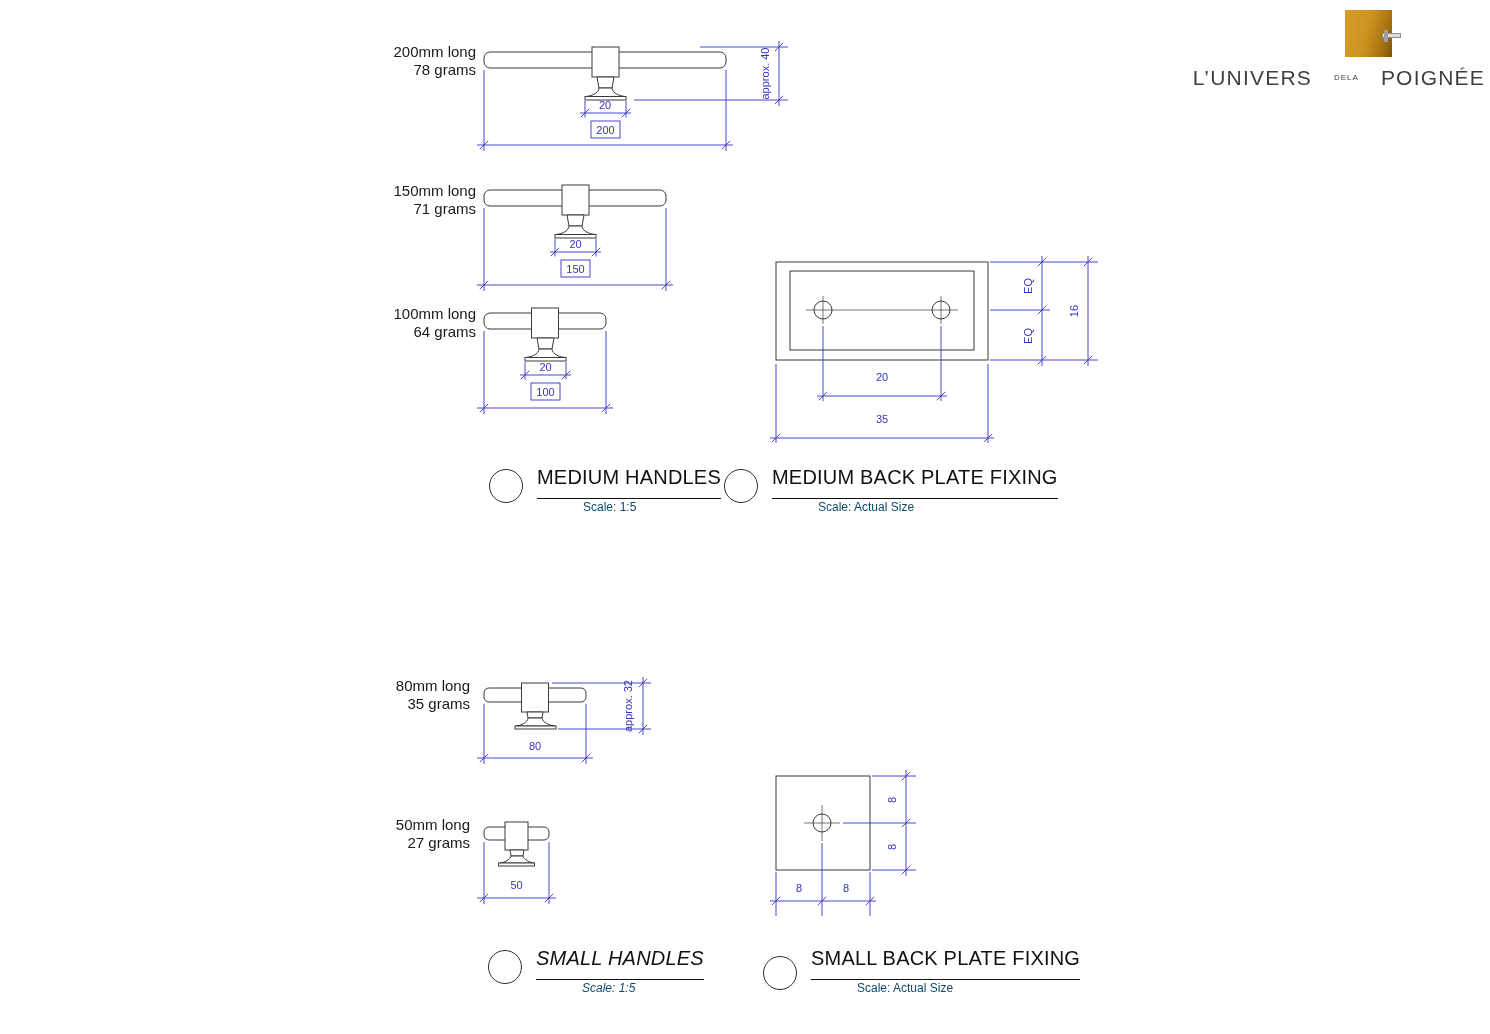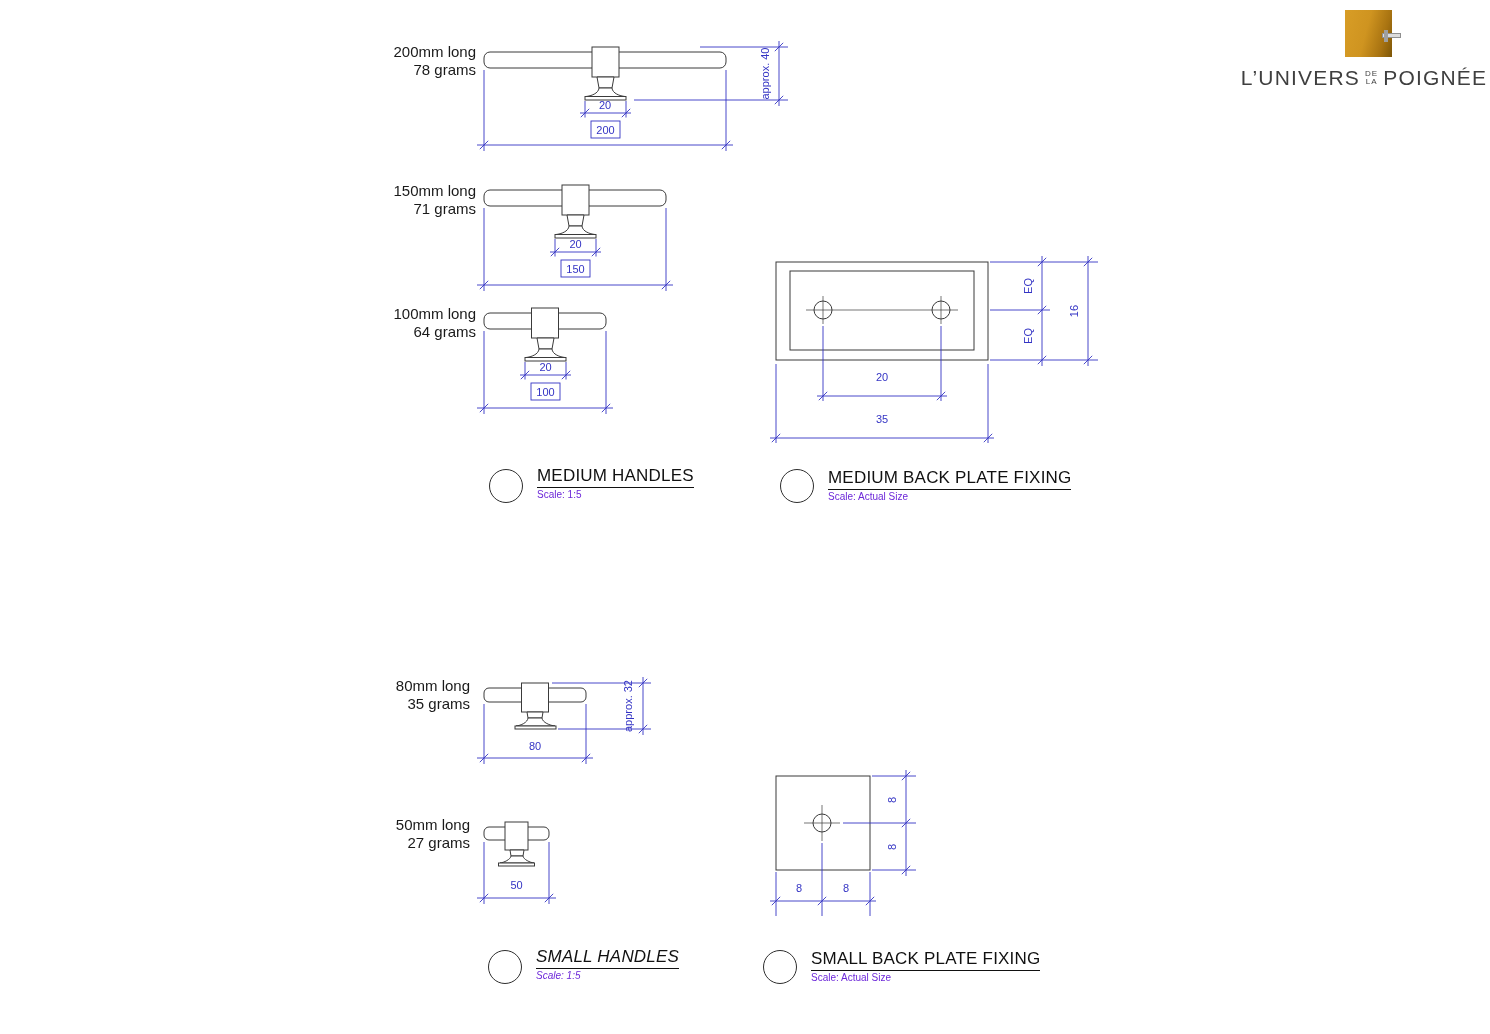--- a/index.html
+++ b/index.html
@@ -17,36 +17,36 @@
   .dim rect { stroke:var(--dimension, #3434c4); stroke-width:0.9; fill:none; }
   .dim text { fill:var(--dimension, #3434c4); font-size:11px; stroke:none; }
 
   .lbl { fill:var(--ink, #1a1a1a); font-size:15px; }
 
   
   .title-block { position:absolute; display:flex; align-items:flex-start; gap:14px; }
   .title-circle { width:34px; height:34px; border:1.4px solid #2e2e2e; border-radius:50%;
                   flex:0 0 auto; background:#fff; }
   .title-texts { margin-top:-3px; }
-  .title-text  { display:inline-block; font-size:17px; color:#111;
-                 border-bottom:1px solid #111; padding-bottom:1px; letter-spacing:0.2px; }
-  .title-scale { font-size:10px; color:#6d28d9; margin-top:1px; }
+  .title-text  { display:inline-block; font-size:20px; color:#111;
+                 border-bottom:1px solid #111; padding-bottom:9px; letter-spacing:0.2px; }
+  .title-scale { font-size:12px; color:#0c4a6e; margin-top:1px;margin-left:46px; }
 
   
   .logo { position:absolute; left:1243px; top:10px; width:242px; }
   .logo-mark { position:relative; width:47px; height:47px; margin-left:102px;
                background:linear-gradient(105deg, #d89d26 0%, #cf9420 45%, #a87311 78%, #7d5607 100%); }
   .logo-mark-handle { position:absolute; right:-9px; top:23px; width:19px; height:5px;
                       background:#dcdcdc; border:1px solid #8f8f8f; }
   .logo-mark-handle::before { content:""; position:absolute; left:1px; top:-4px;
                               width:4px; height:12px; background:#9f9f9f; }
-  .logo-text { margin-top:9px; display:flex; align-items:center; justify-content:center;
-               gap:5px; color:#3f3f3f; white-space:nowrap; }
+  .logo-text { margin-top:9px; display:flex; align-items:center; justify-content:flex-end;
+               gap:22px; color:#3f3f3f; white-space:nowrap; }
   .logo-main { font-size:21px; letter-spacing:1.2px; }
-  .logo-mid  { display:flex; flex-direction:column; font-size:8px; line-height:8.5px;
+  .logo-mid  { display:flex; flex-direction:row; font-size:8px; line-height:8.5px;
                letter-spacing:1px; text-align:center; }
 </style>
 </head>
 <body>
 
 <svg class="sheet" width="1490" height="1034" viewBox="0 0 1490 1034">
   <defs>
     <path id="tick" d="M -4.2 4.2 L 4.2 -4.2"></path>
   </defs>
 
@@ -260,21 +260,21 @@
 </svg>
 
 <div class="title-block" style="left:489px; top:469px;">
   <div class="title-circle"></div>
   <div class="title-texts">
     <div class="title-text">MEDIUM HANDLES</div>
     <div class="title-scale">Scale: 1:5</div>
   </div>
 </div>
 
-<div class="title-block" style="left:780px; top:469px;align-items:center;">
+<div class="title-block" style="left:724px; top:469px;">
   <div class="title-circle"></div>
   <div class="title-texts">
     <div class="title-text">MEDIUM BACK PLATE FIXING</div>
     <div class="title-scale">Scale: Actual Size</div>
   </div>
 </div>
 
 <div class="title-block" style="left:488px; top:950px;font-style:italic;">
   <div class="title-circle"></div>
   <div class="title-texts">

